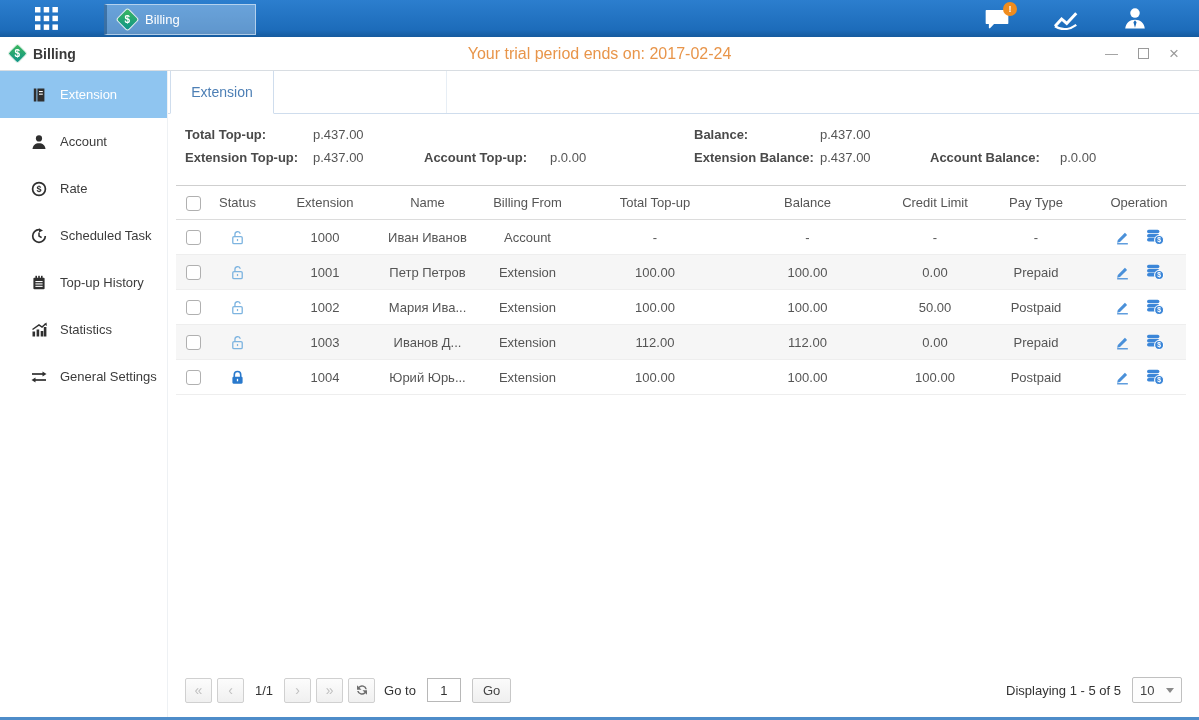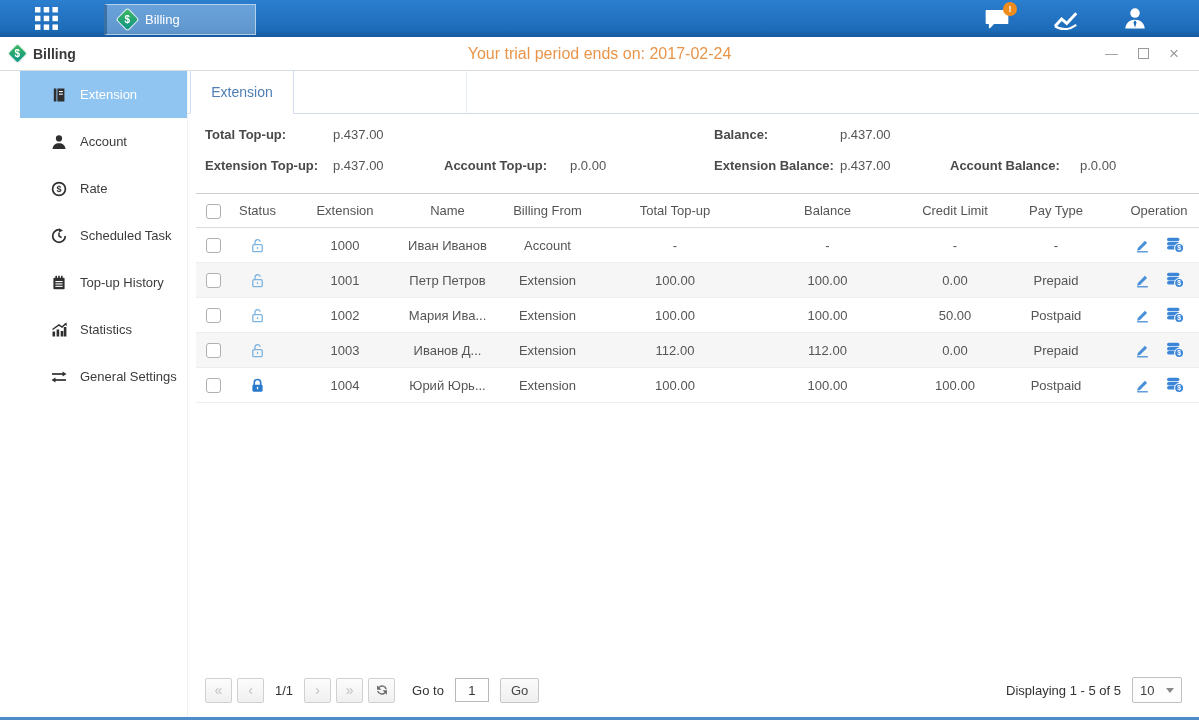--- a/index.html
+++ b/index.html
@@ -22,34 +22,34 @@
   .titlebar { height:34px; background:#fff; border-bottom:1px solid #d8dde2; display:flex; align-items:center; }
   .tb-left { width:220px; display:flex; align-items:center; gap:8px; padding-left:10px; }
   .tb-left .diamond { width:15px; height:15px; }
   .tb-title { font-size:14px; font-weight:bold; color:#3a3a3a; }
   .trial { flex:1; text-align:center; color:#e8954a; font-size:16px; }
   .win-controls { width:220px; display:flex; justify-content:flex-end; align-items:center; gap:20px; padding-right:20px; color:#9a9a9a; }
   .win-btn { cursor:pointer; font-size:13px; line-height:1; }
   .win-max { width:11px; height:11px; border:1px solid #9a9a9a; display:inline-block; }
 
   
-  .workspace { display:flex; height:646px;padding-left:20px; }
+  .workspace { display:flex; height:646px; }
   .sidebar { width:168px; flex:none; border-right:1px solid #eef1f4; background:#fff; }
   .side-item { height:47px; display:flex; align-items:center; gap:13px; padding-left:31px; font-size:13px; color:#3c3c3c; cursor:pointer; }
   .side-item svg { flex:none; }
   .side-item.active { background:#8fc5f0; color:#fff; }
 
   .main { flex:1; display:flex; flex-direction:column; min-width:0; }
   .tabbar { height:43px; border-bottom:1px solid #cfdded; display:flex; align-items:stretch; flex:none; }
   .tab.active { width:104px; margin-left:2px; margin-bottom:-1px; background:#fff; border:1px solid #cfdded; border-top:none; border-bottom:1px solid #fff; display:flex; align-items:center; justify-content:center; color:#4d7fb5; font-size:14px; cursor:pointer; }
   .tab-spacer { width:173px; border-right:1px solid #e7eef5; }
 
   .content { flex:1; display:flex; flex-direction:column; padding:0 13px 0 8px; }
 
-  .summary { margin:13px 0 0 9px; display:grid; grid-template-columns:128px 111px 126px 144px 126px 110px 130px 1fr; row-gap:16px; align-items:center; }
+  .summary { margin:13px 0 0 9px; display:grid; grid-template-columns:128px 111px 126px 144px 126px 110px 130px 1fr; row-gap:8px; align-items:center; }
   .summary .lbl { font-weight:bold; color:#4a4a4a; }
   .summary .val { color:#555; }
 
   .btn-row { margin:26px 0 0 9px; display:flex; gap:9px; }
   .btn { background:#418fd9; color:#fff; border:none; border-radius:3px; font-size:13px; font-family:inherit; padding:0 13px; height:28px; cursor:pointer; }
 
   
   .table-wrap { margin-top:20px; }
   table { border-collapse:collapse; width:1010px; table-layout:fixed; font-size:13px; color:#555; }
   thead tr { height:34px; border-top:1px solid #cfcfcf; border-bottom:1px solid #dcdcdc; }
@@ -59,21 +59,21 @@
   td { text-align:center; }
   .cbx { width:15px; height:15px; border:1px solid #b0b0b0; border-radius:3px; background:#fff; display:inline-block; vertical-align:middle; cursor:pointer; }
   .lock svg, .op svg { vertical-align:middle; }
   .op { cursor:pointer; display:inline-block; }
   .op + .op { margin-left:16px; }
 
   
   .pagination { margin:auto 4px 14px 9px; display:flex; align-items:center; gap:5px; flex:none; }
   .pg-btn { width:27px; height:25px; border:1px solid #d0d0d0; border-radius:2px; background:linear-gradient(180deg,#fcfcfc,#f0f0f0); display:flex; align-items:center; justify-content:center; color:#c0c0c0; font-size:14px; cursor:pointer; }
   .pg-ind { color:#333; margin:0 6px; }
-  .goto-label { color:#333; margin-left:12px; margin-right:6px; }
+  .goto-label { color:#333; margin-left:4px; margin-right:6px; }
   .goto-input { width:34px; height:24px; border:1px solid #b8b8b8; text-align:center; font-size:13px; font-family:inherit; color:#333; }
   .go-btn { height:25px; padding:0 10px; border:1px solid #c7c7c7; border-radius:2px; background:linear-gradient(180deg,#fbfbfb,#efefef); color:#444; font-size:13px; font-family:inherit; margin-left:6px; cursor:pointer; }
   .pg-right { margin-left:auto; display:flex; align-items:center; gap:11px; color:#333; }
   .size-select { width:50px; height:26px; border:1px solid #c0c0c0; border-radius:2px; background:#fdfdfd; display:flex; align-items:center; justify-content:space-between; padding:0 7px; cursor:pointer; color:#444; }
   .caret { width:0; height:0; border-left:4px solid transparent; border-right:4px solid transparent; border-top:5px solid #8a8a8a; }
 
   .bottom-strip { position:absolute; left:0; bottom:0; width:100%; height:3px; background:#4e8cc9; }
 </style>
 </head>
 <body>

